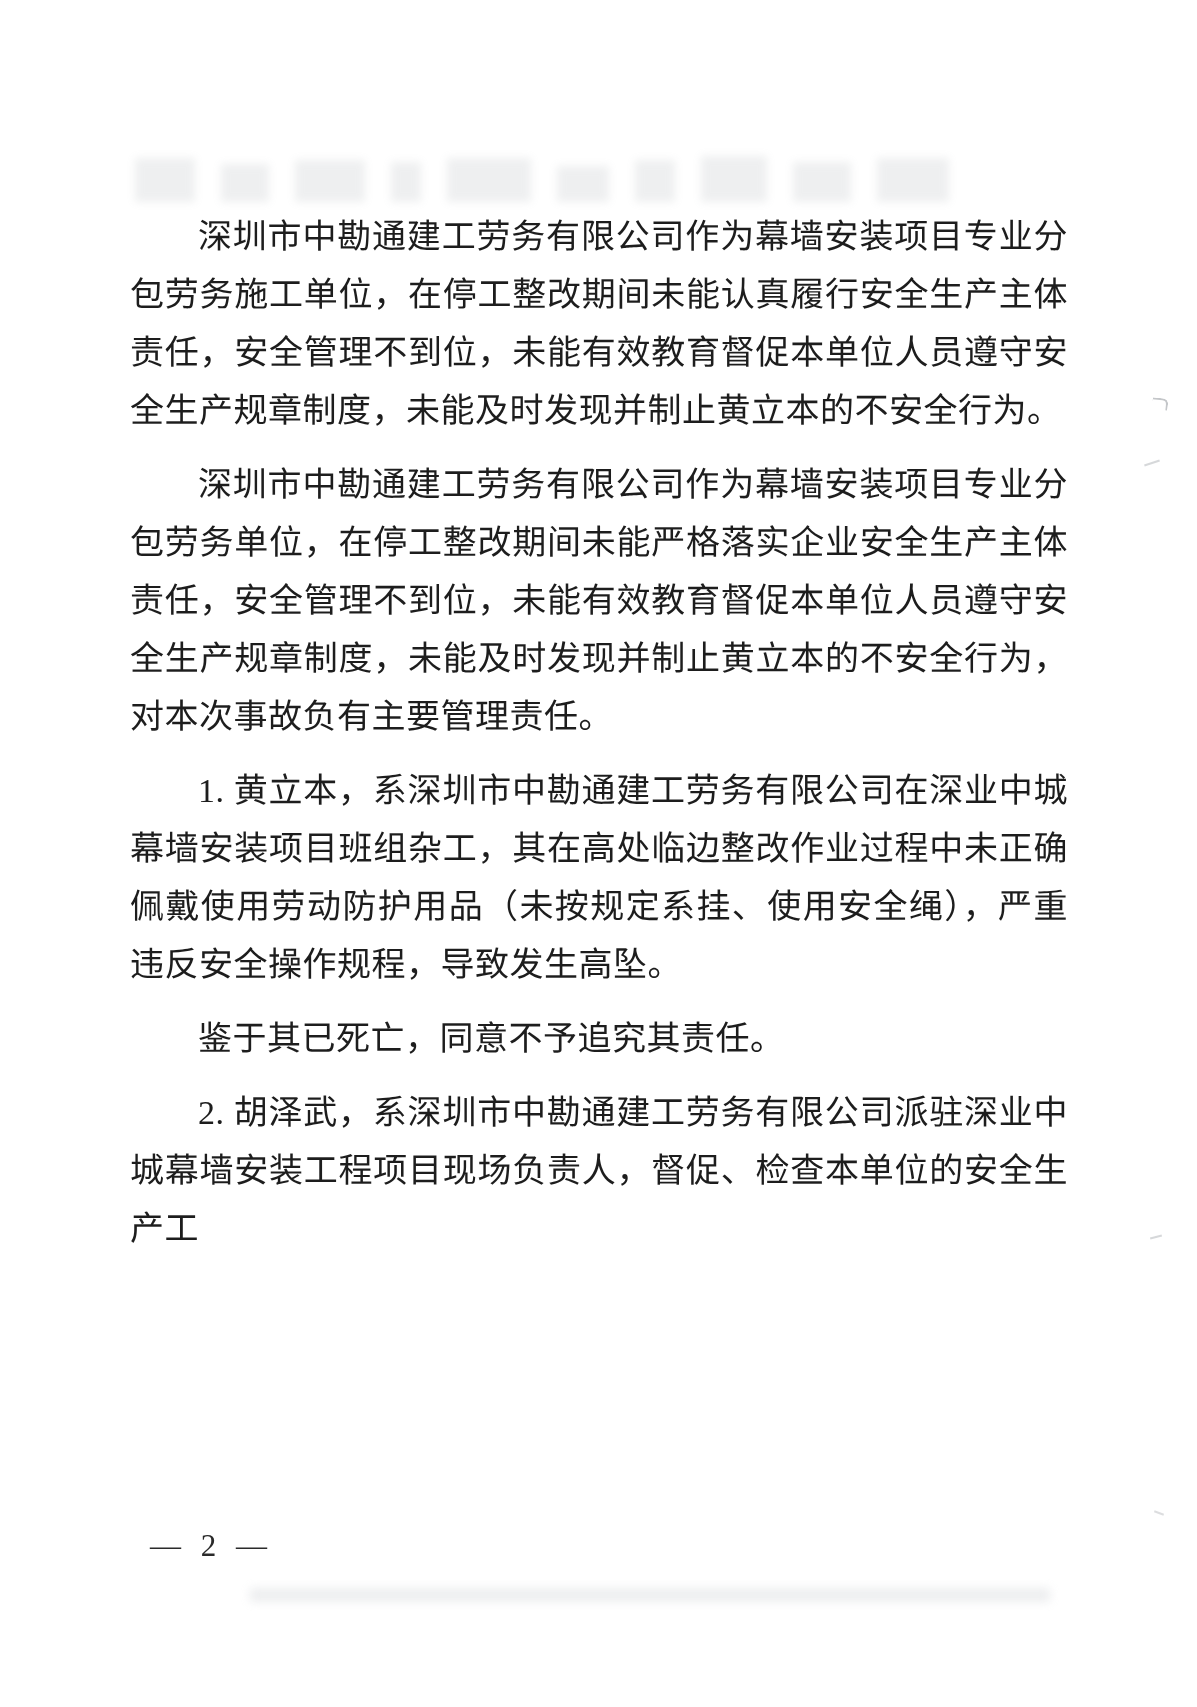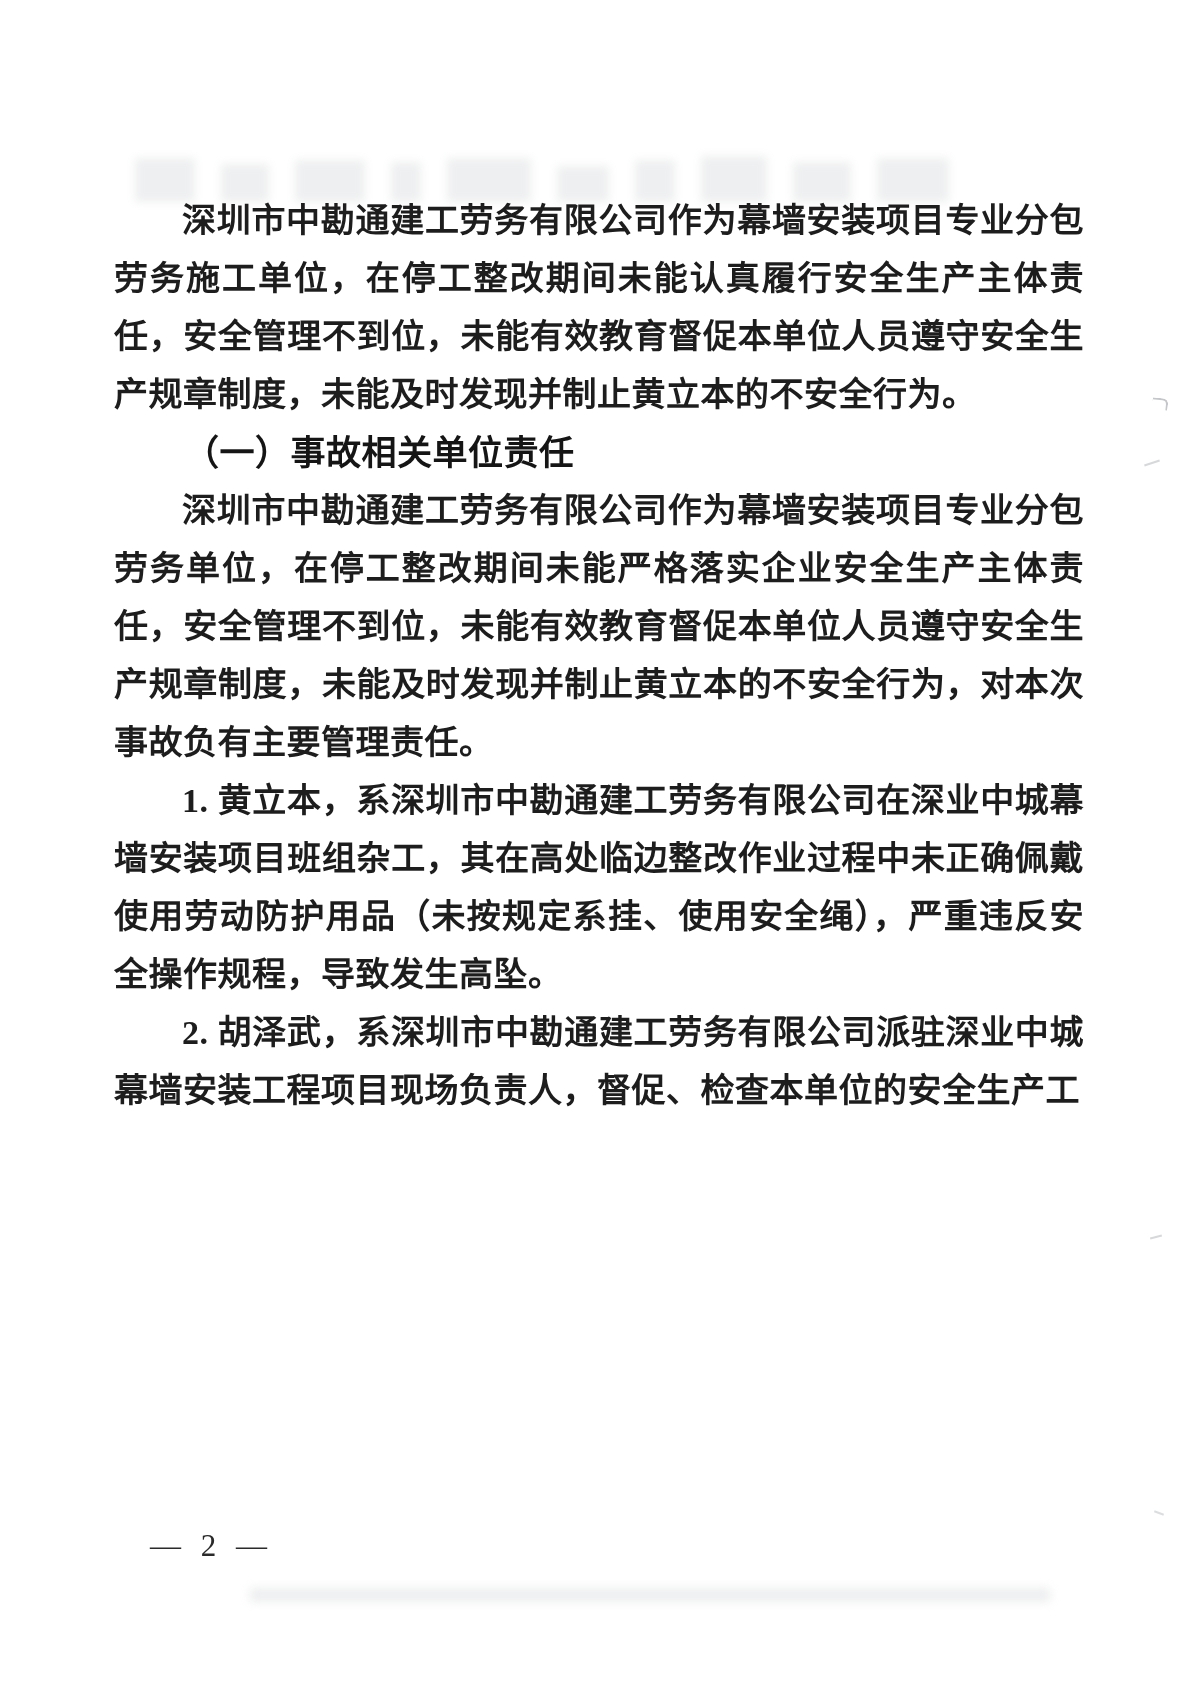--- a/index.html
+++ b/index.html
@@ -79,23 +79,23 @@
     font-size: 34px;
     line-height: 58px;
     text-align: justify;
     text-justify: inter-character;
     letter-spacing: 0.5px;
     filter: blur(0.25px);
   }
   .content p,
   .content h2,
   .content h3 {
-    margin: 0;
+    margin: 16px;
     text-indent: 2em;
-    font-weight: bold;
+    font-weight: normal;
     word-break: break-all;
   }
   .content > * + * {
     margin-top: 5px;
   }
   .heading, .subheading {
     font-family: "Liberation Sans", "DejaVu Sans", sans-serif;
     font-weight: 700;
     font-size: 35px;
     color: #151515;
@@ -128,28 +128,28 @@
     <span class="g7"></span>
     <span class="g8"></span>
     <span class="g9"></span>
     <span class="g10"></span>
   </div>
 
   <main class="content">
     <p class="body">深圳市中勘通建工劳务有限公司作为幕墙安装项目专业分包劳务施工单位，在停工整改期间未能认真履行安全生产主体责任，安全管理不到位，未能有效教育督促本单位人员遵守安全生产规章制度，未能及时发现并制止黄立本的不安全行为。</p>
 
 
-    <h3 class="subheading">（一）事故相关单位责任</h3>
 
     <p class="body">深圳市中勘通建工劳务有限公司作为幕墙安装项目专业分包劳务单位，在停工整改期间未能严格落实企业安全生产主体责任，安全管理不到位，未能有效教育督促本单位人员遵守安全生产规章制度，未能及时发现并制止黄立本的不安全行为，对本次事故负有主要管理责任。</p>
 
 
 
     <p class="body">1. 黄立本，系深圳市中勘通建工劳务有限公司在深业中城幕墙安装项目班组杂工，其在高处临边整改作业过程中未正确佩戴使用劳动防护用品（未按规定系挂、使用安全绳），严重违反安全操作规程，导致发生高坠。</p>
 
+    <p class="body">鉴于其已死亡，同意不予追究其责任。</p>
 
     <p class="body">2. 胡泽武，系深圳市中勘通建工劳务有限公司派驻深业中城幕墙安装工程项目现场负责人，督促、检查本单位的安全生产工</p>
   </main>
 
   <div class="page-number">— 2 —</div>
 
   <div class="ghost-bottom"></div>
 
   <div class="mark mark-1"></div>
   <div class="mark mark-2"></div>

